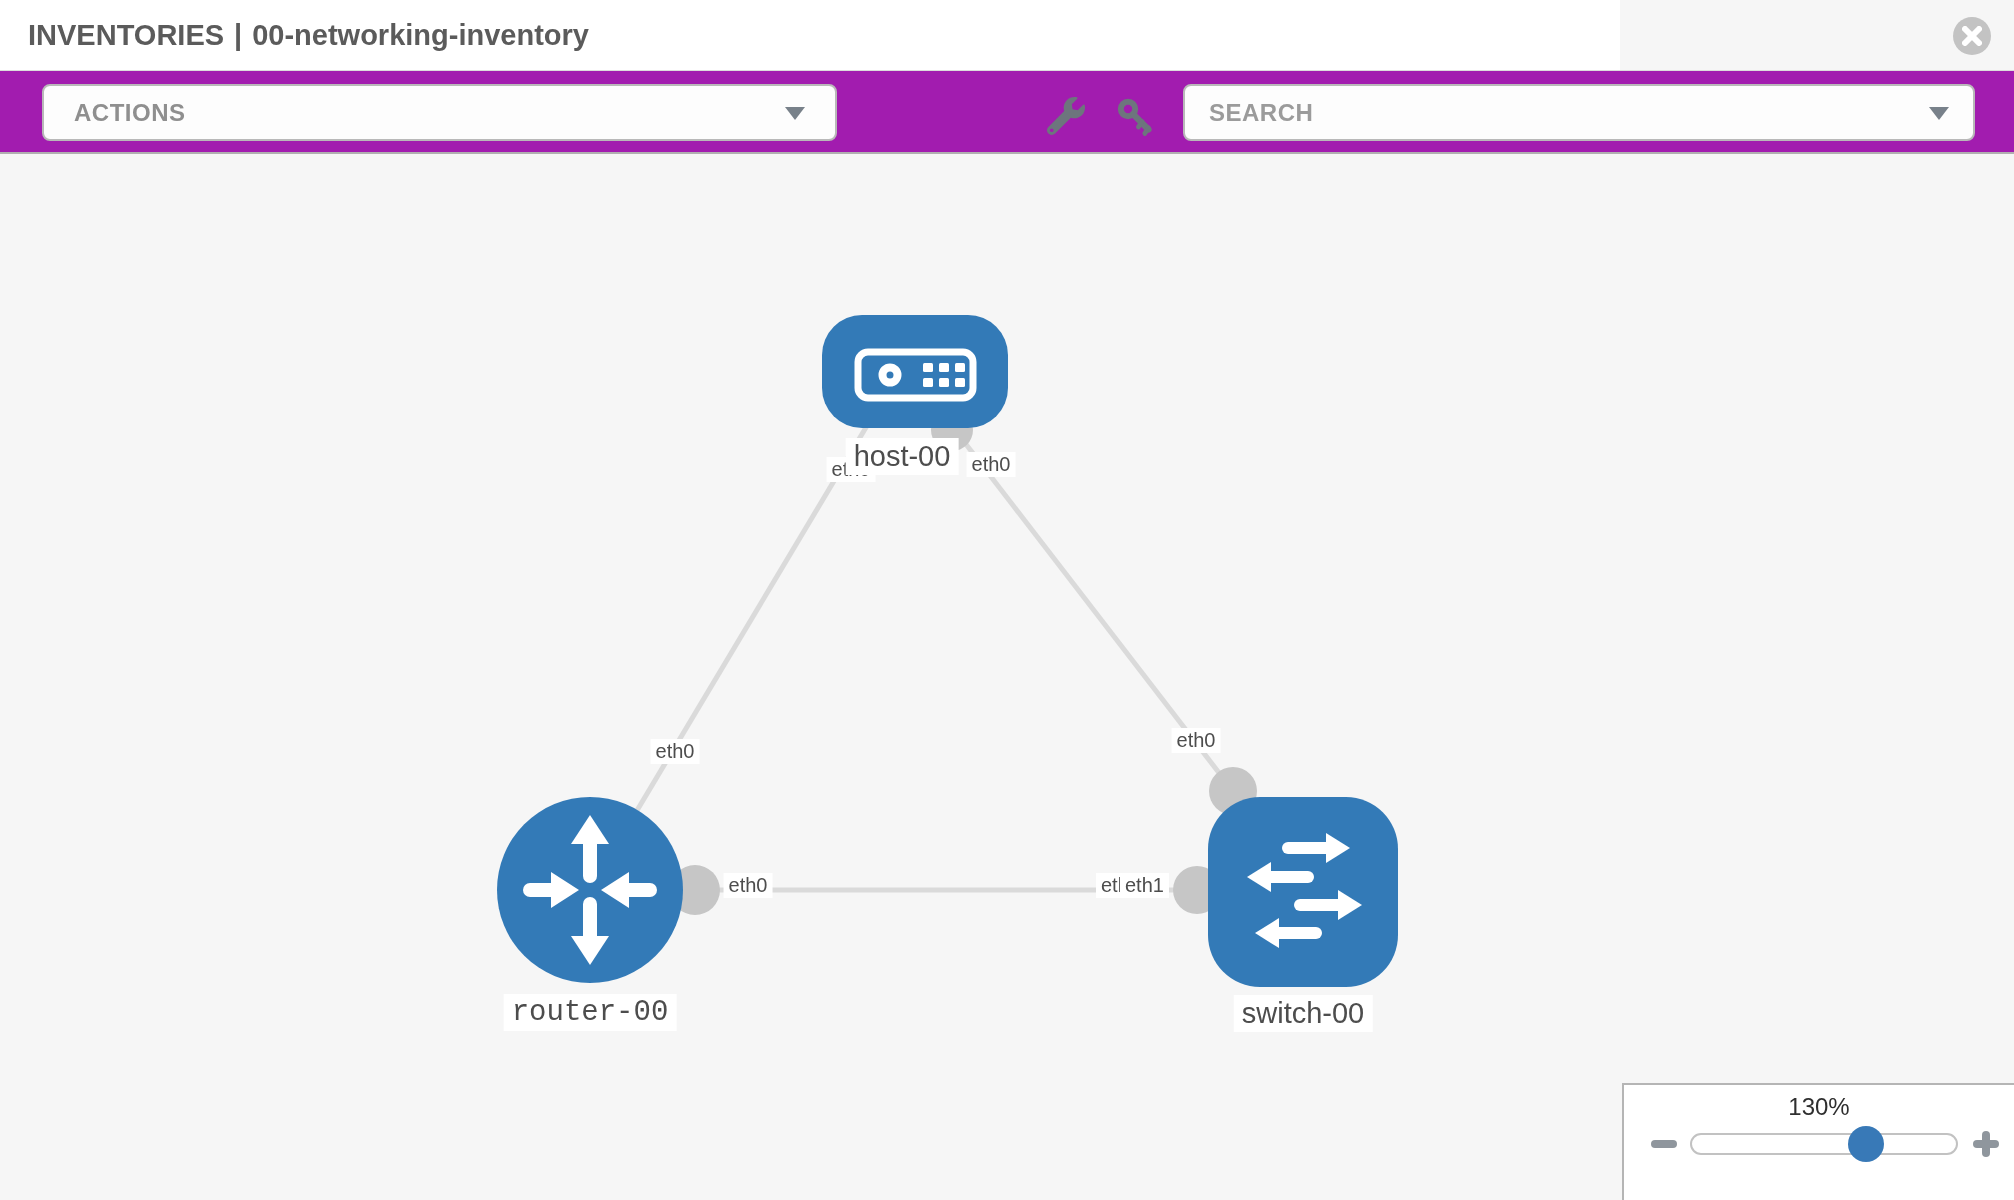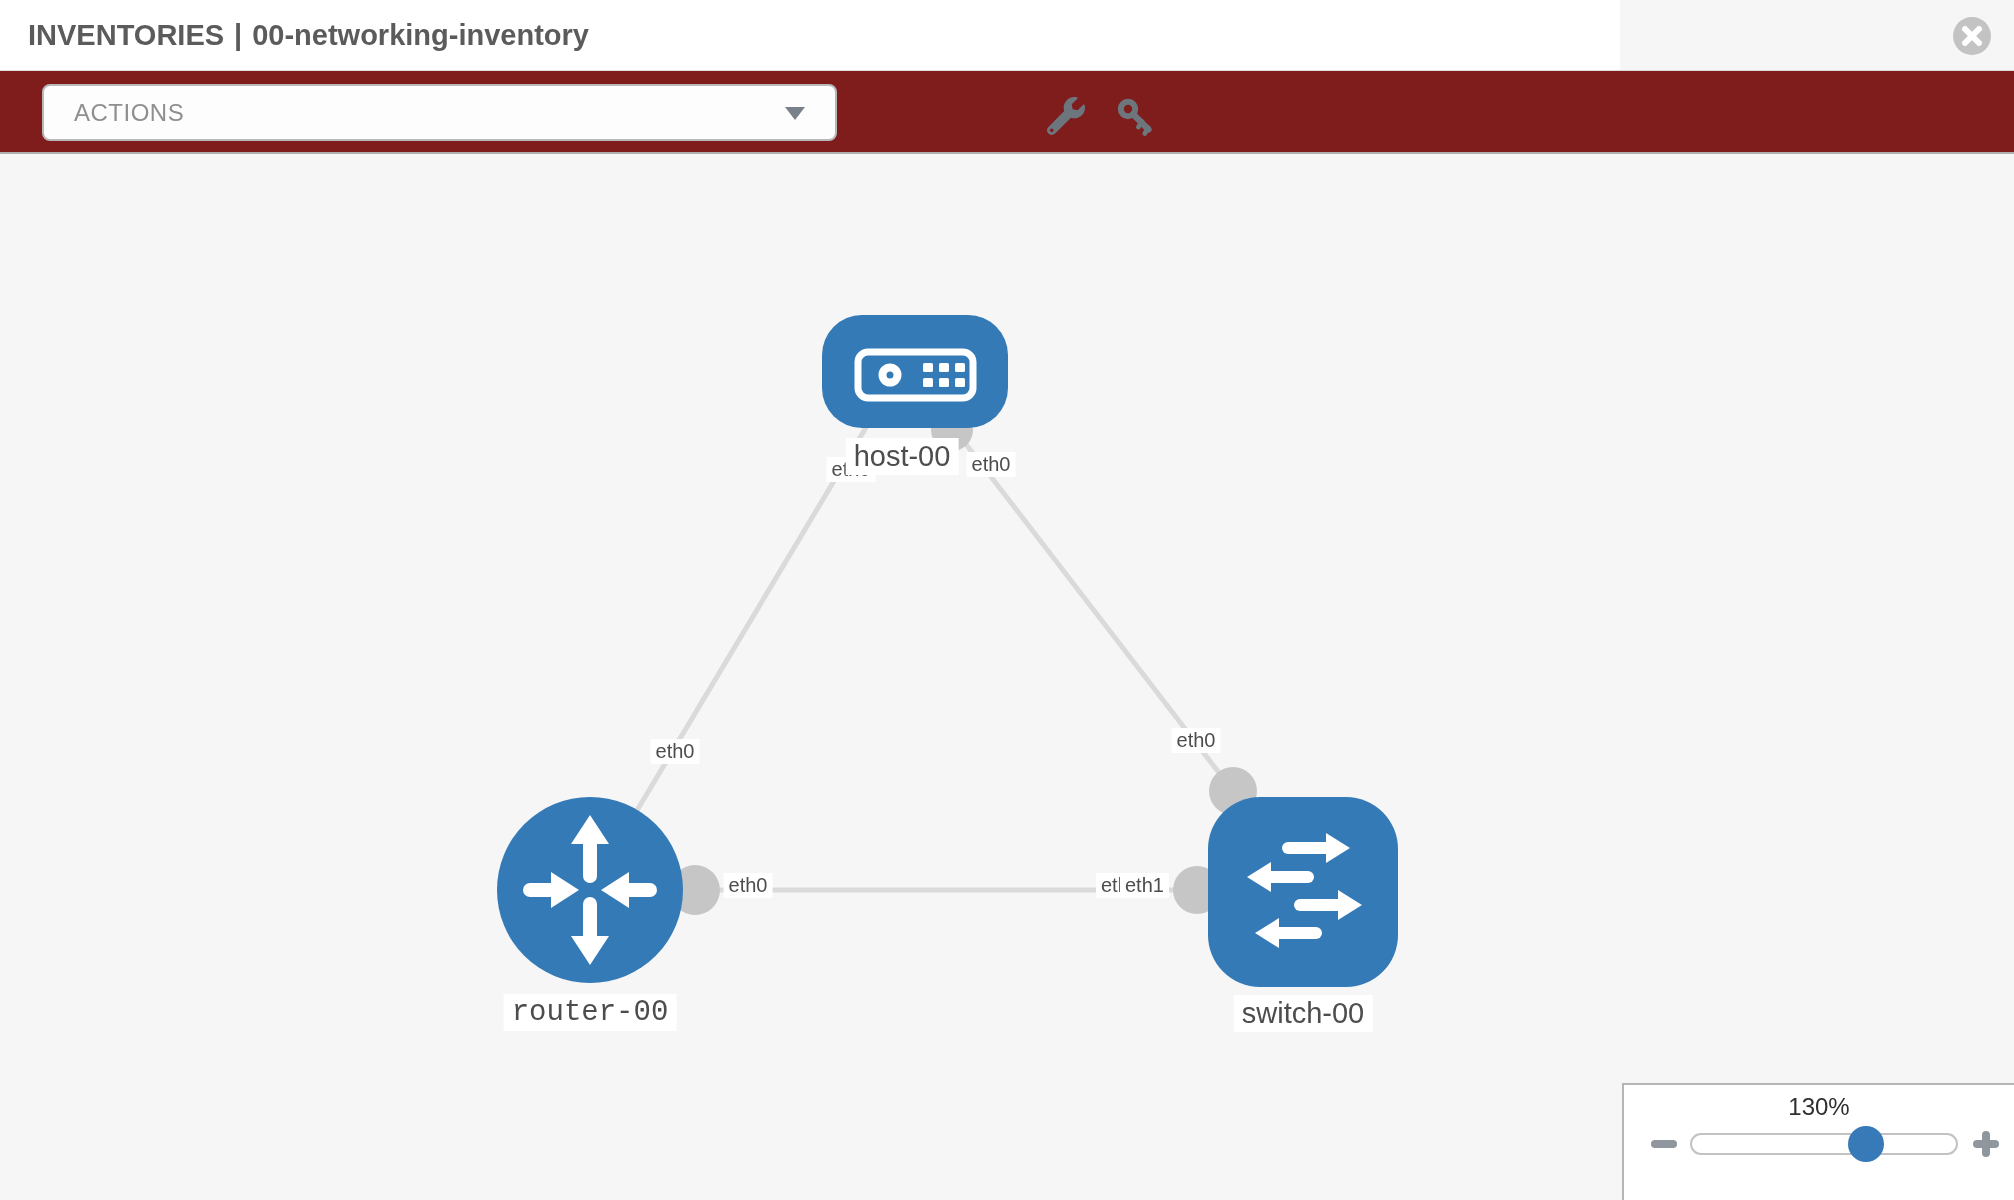--- a/index.html
+++ b/index.html
@@ -9,22 +9,22 @@
   
   #header{position:absolute;left:0;top:0;width:1620px;height:70px;background:#ffffff;}
   #title{position:absolute;left:28px;top:0;height:70px;line-height:70px;
          font-size:29px;font-weight:bold;color:#5b5b5b;white-space:nowrap;}
   #title .sep{margin:0 10px;}
   #close-btn{position:absolute;left:1953px;top:17px;width:38px;height:38px;border-radius:50%;
              background:#c3c3c3;cursor:pointer;}
   #close-btn svg{position:absolute;left:9px;top:9px;}
 
   
-  #toolbar{position:absolute;left:0;top:70px;width:2014px;height:84px;background:#7f1d1d;
-           border-top:1px solid #dcdcdc;border-bottom:2px solid #b0b0b0;box-sizing:border-box;}
+  #toolbar{position:absolute;left:0;top:70px;width:2014px;height:84px;background:#a21caf;
+           border-top:1px solid #dcdcdc;border-bottom:2px solid #b0b0b0;box-sizing:border-box;font-weight:bold;}
   .dd{position:absolute;top:13px;height:57px;background:#fdfdfd;border:2px solid #b9b9b9;
       border-radius:8px;box-sizing:border-box;cursor:pointer;}
   .dd .dd-label{position:absolute;left:30px;top:0;height:53px;line-height:53px;
       font-size:24px;color:#8f8f8f;letter-spacing:.5px;}
   .caret{position:absolute;top:21px;width:0;height:0;border-left:10px solid transparent;
       border-right:10px solid transparent;border-top:13px solid #78818a;}
   #actions-dd{left:42px;width:795px;}
   #actions-dd .caret{right:30px;}
   #search-dd{left:1183px;width:792px;}
   #search-dd .dd-label{left:24px;color:#9b9b9b;}
@@ -86,20 +86,24 @@
     </span>
     <span class="tool-icon" id="key">
       <svg width="40" height="40" viewBox="0 0 50 50">
         <circle cx="15" cy="15" r="9" fill="none" stroke="#6d757d" stroke-width="7.5"></circle>
         <line x1="21.5" y1="21.5" x2="40.5" y2="40.5" stroke="#6d757d" stroke-width="8" stroke-linecap="round"></line>
         <line x1="32.5" y1="30.5" x2="28" y2="37.5" stroke="#6d757d" stroke-width="6" stroke-linecap="round"></line>
         <line x1="40.5" y1="38.5" x2="36" y2="45.5" stroke="#6d757d" stroke-width="6" stroke-linecap="round"></line>
       </svg>
     </span>
 
+    <div class="dd" id="search-dd">
+      <span class="dd-label">SEARCH</span>
+      <span class="caret"></span>
+    </div>
   </div>
 
   <div id="canvas">
     <svg id="net-svg" width="2014" height="1046" viewBox="0 0 2014 1046">
 
       <line x1="880" y1="250" x2="608" y2="705" stroke="#dadada" stroke-width="5"></line>
       <line x1="935" y1="250" x2="1233" y2="637" stroke="#dadada" stroke-width="5"></line>
       <line x1="640" y1="736" x2="1240" y2="736" stroke="#dadada" stroke-width="5"></line>
 
       <circle cx="952" cy="276" r="21" fill="#c6c6c6"></circle>

